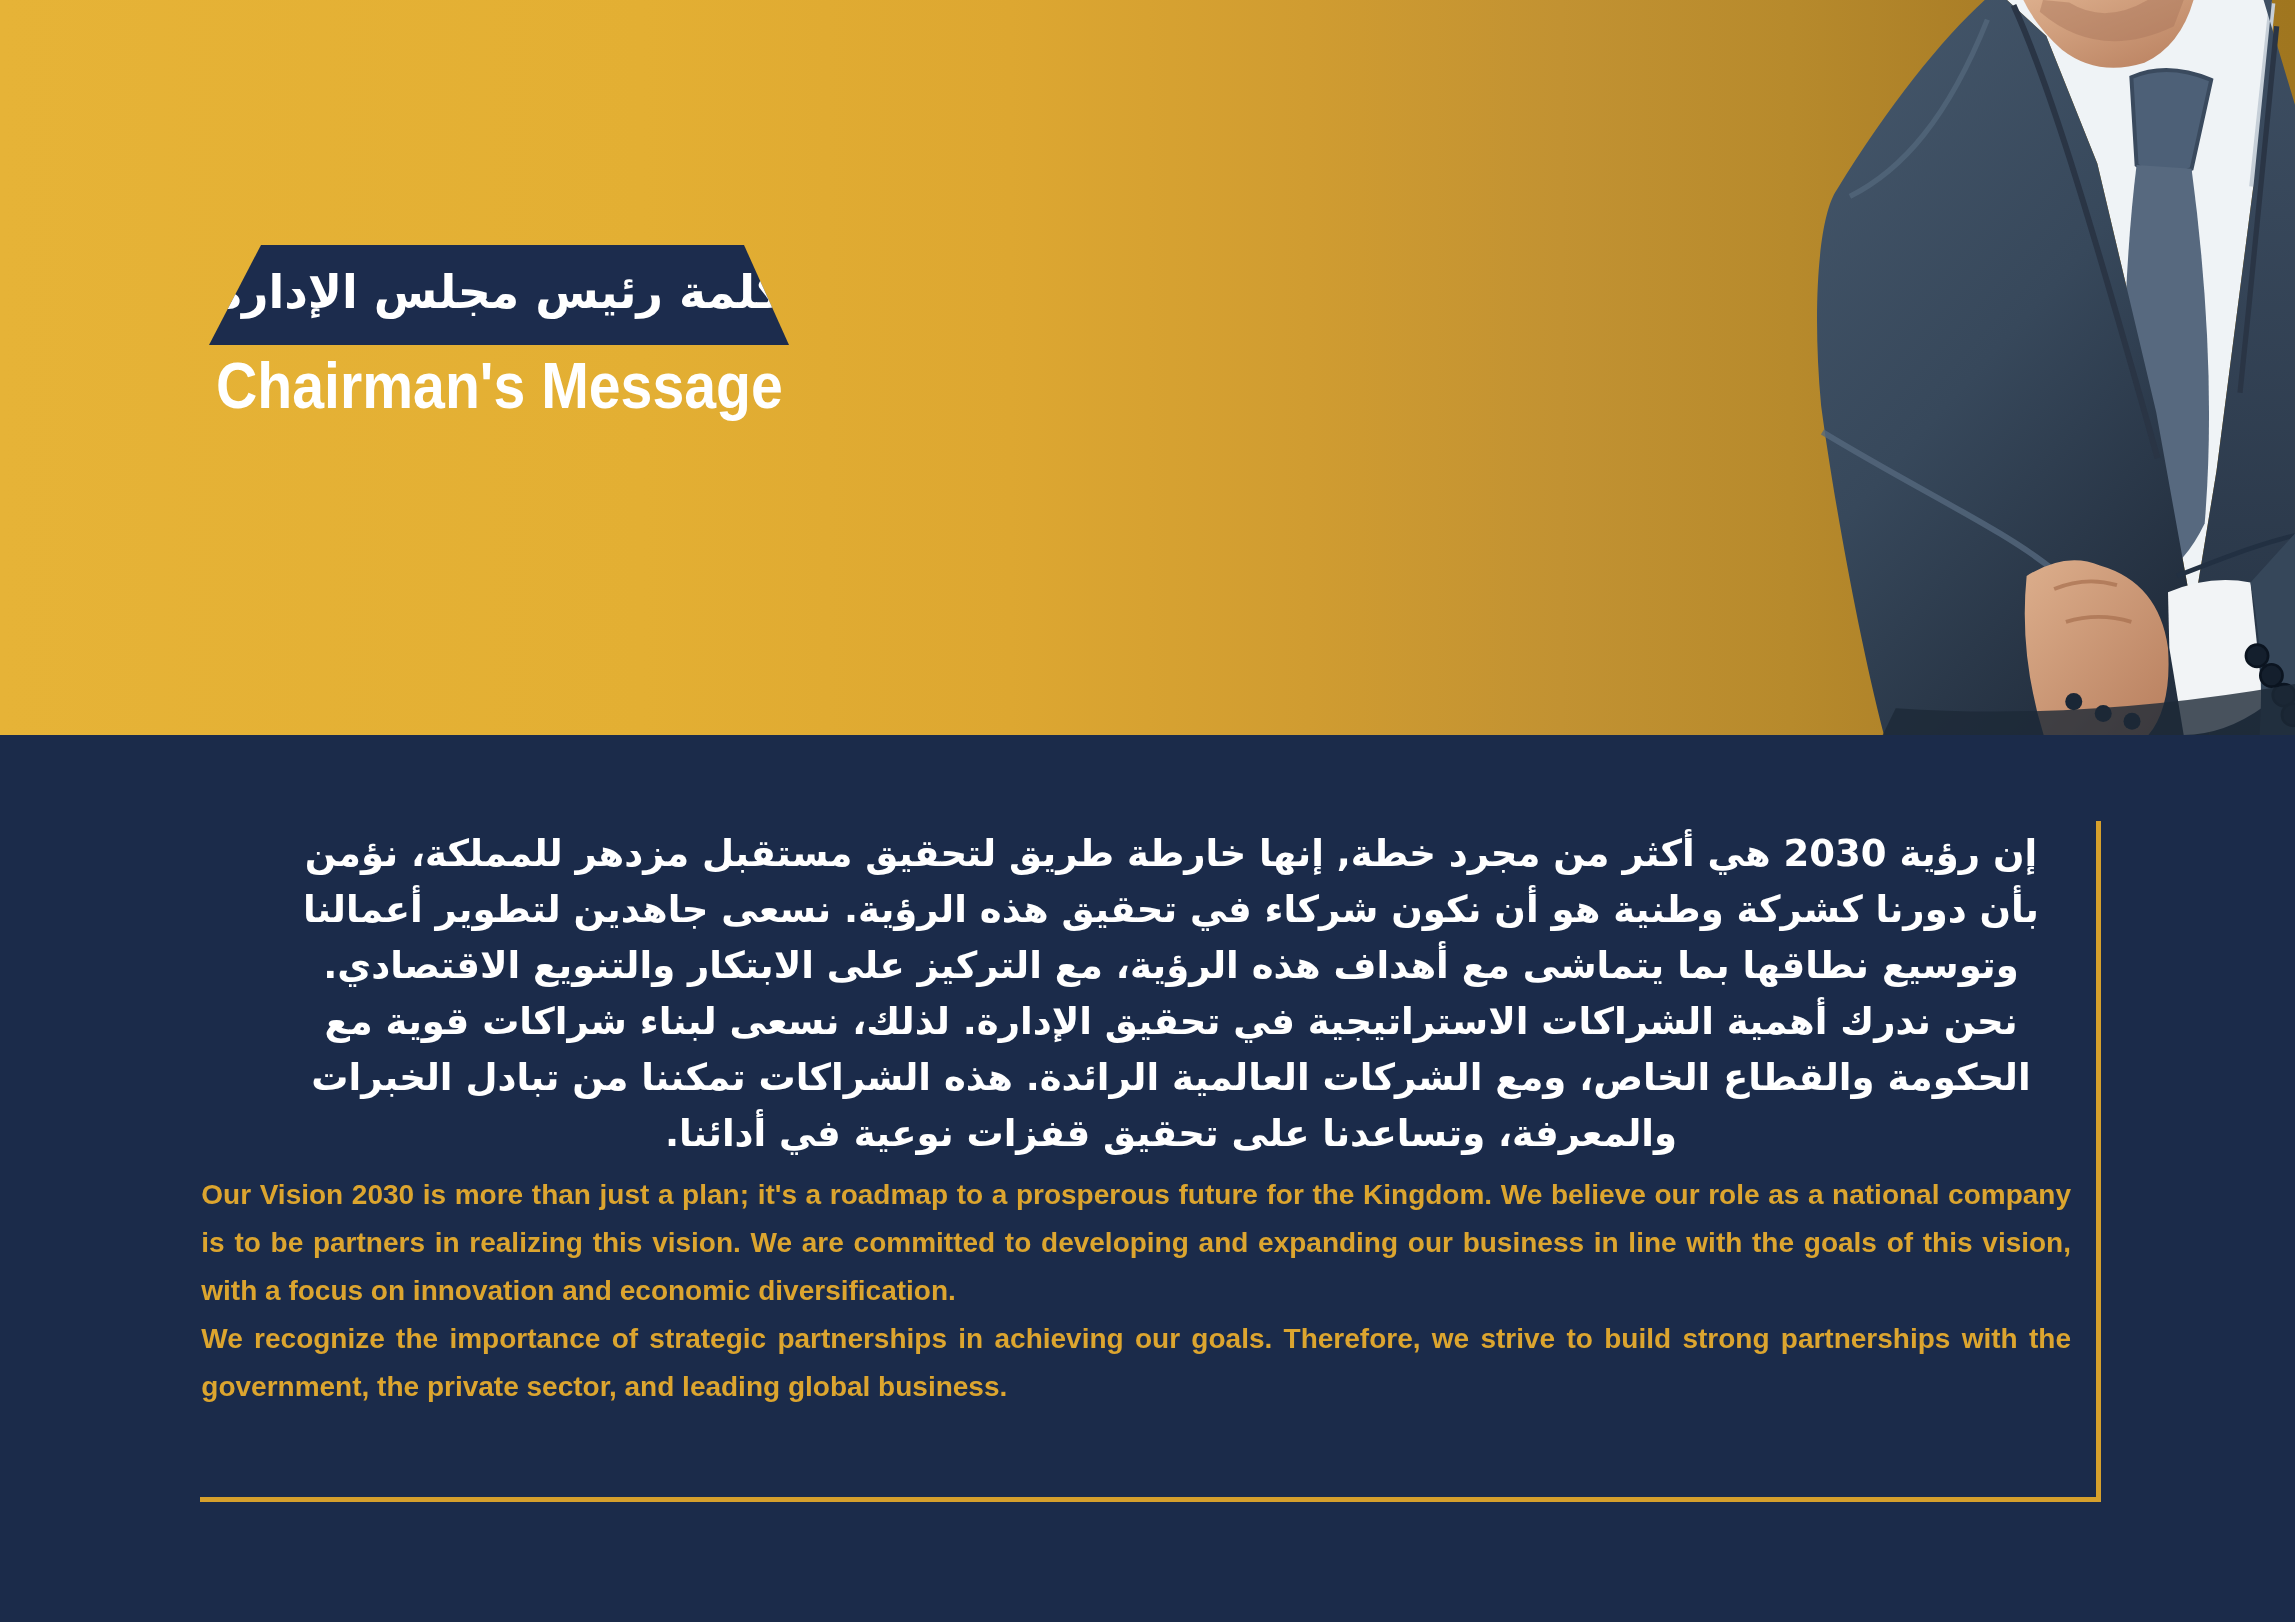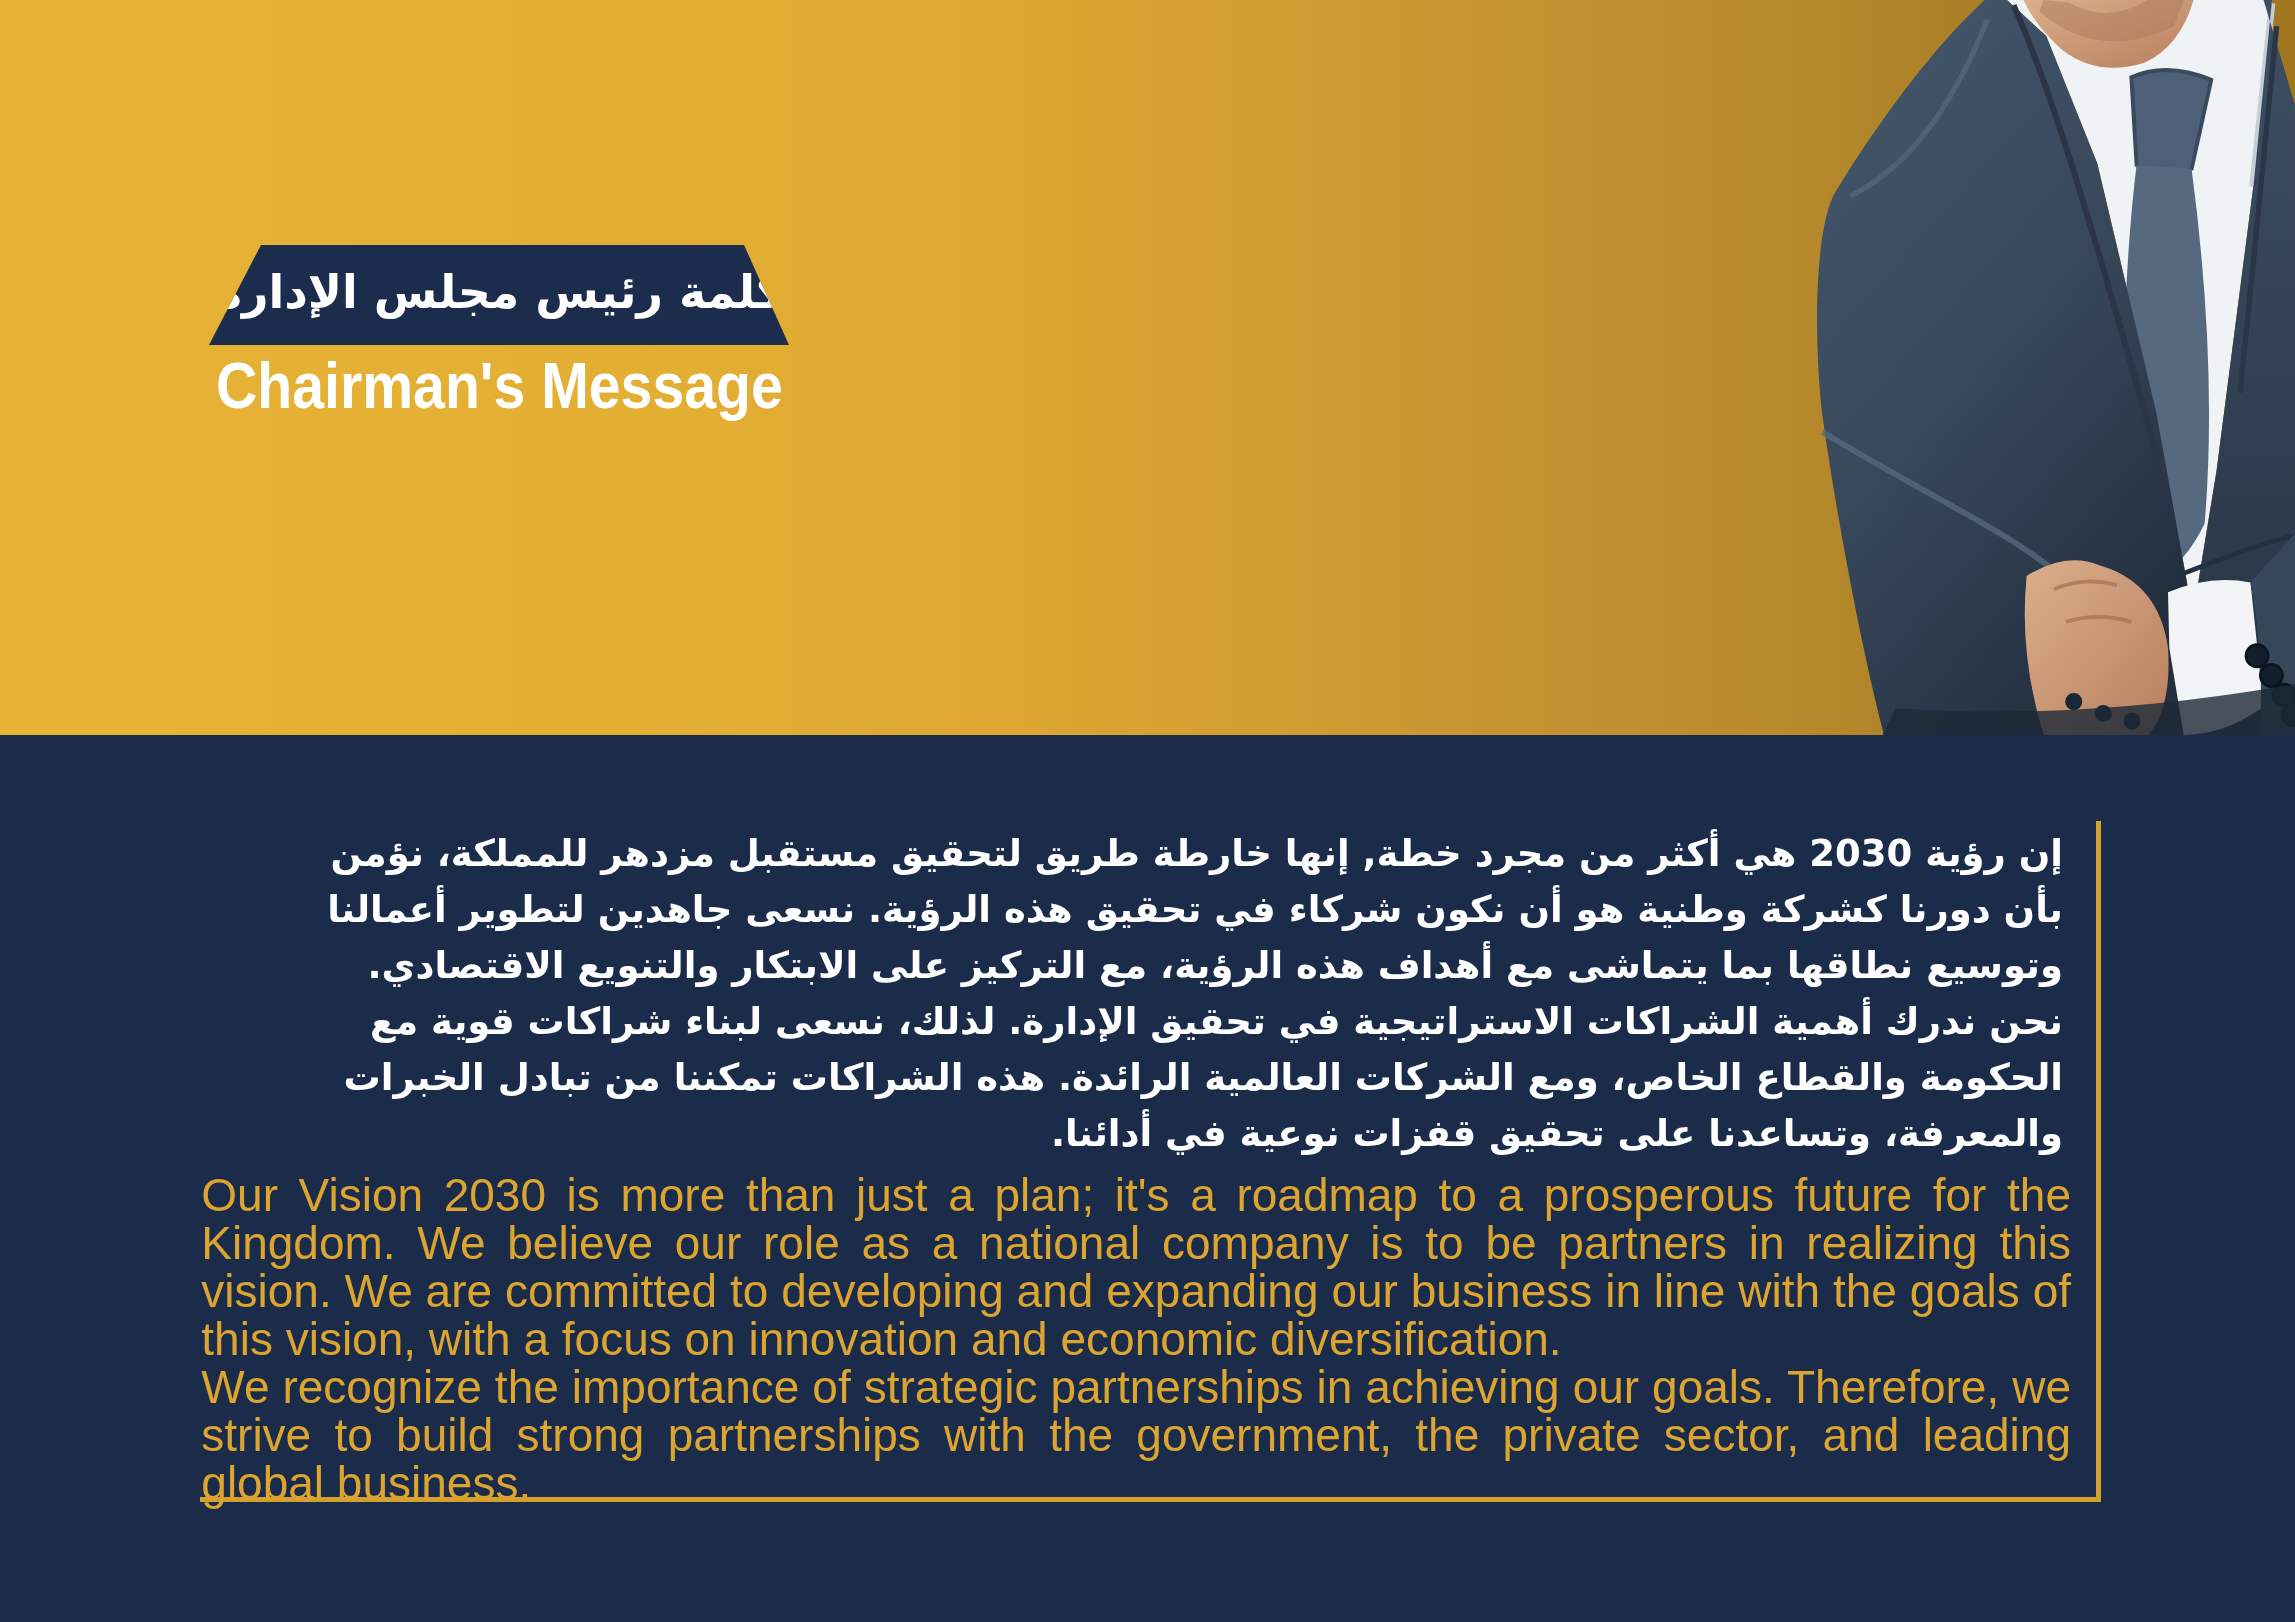--- a/index.html
+++ b/index.html
@@ -28,27 +28,27 @@
     transform-origin:0 50%;}
 
   
   .navy-section{position:absolute;left:0;top:735px;width:2295px;height:888px;
     background:#1B2B4A;}
 
   .message-frame{position:absolute;left:200px;top:86px; 
     width:1896px;height:676px;
     border-right:5.9px solid #D6A02C;border-bottom:5.9px solid #D6A02C;}
 
-  .arabic-message{direction:rtl;text-align:right;color:#FFFFFF;
+  .arabic-message{direction:rtl;text-align:center;color:#FFFFFF;
     font-family:"DejaVu Sans",sans-serif;font-weight:bold;
     font-size:37px;line-height:56px;padding:5.2px 33px 0 79px;}
   .arabic-message p{margin:0;}
 
   .english-message{margin-top:9.2px;color:#DCA52F;text-align:justify;
-    font-weight:normal;font-size:46px;line-height:48px;
+    font-weight:bold;font-size:28px;line-height:48px;
     padding:0 25px 0 1.3px;letter-spacing:0px;}
   .english-message p{margin:0;}
 </style>
 </head>
 <body>
 
 <div class="page">
 
   <div class="gold-section">
 

